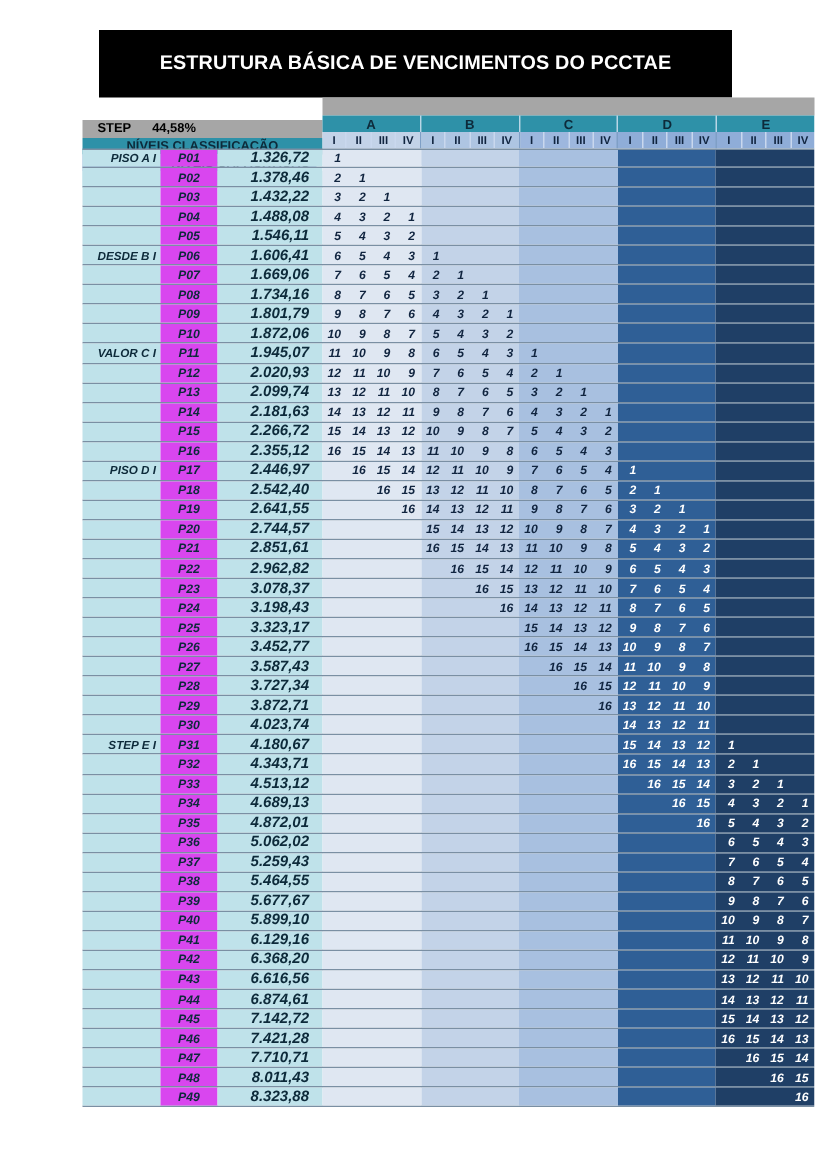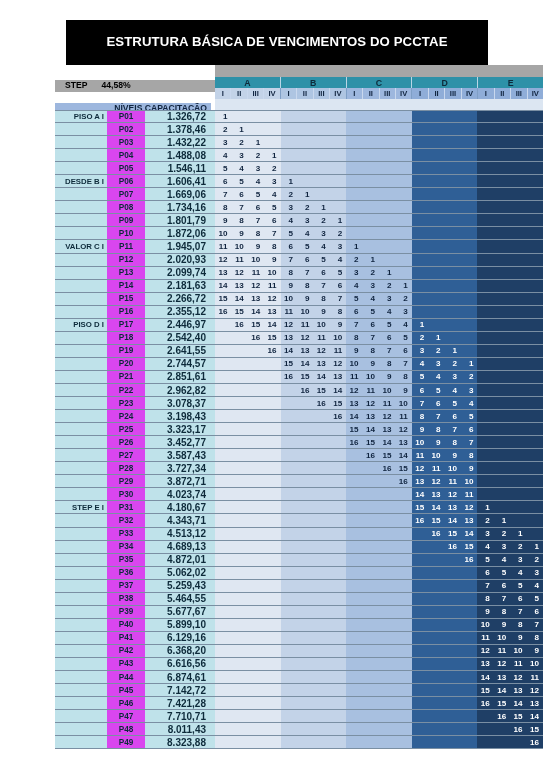--- a/index.html
+++ b/index.html
@@ -71,21 +71,21 @@
   .rom-g0{background:#c3d3e8;}
   .rom-g1{background:#aec5e2;}
   .rom-g2{background:#9db7de;}
   .rom-g3{background:#8fadd8;}
   .rom-g4{background:#8fadd8;}
 
   
   .valor-fill{position:absolute;left:215px;top:99px;width:328px;height:11px;background:#dce6f2;}
 
   
-  #grid{position:absolute;left:55px;top:110px;width:488px;}
+  #grid{position:absolute;left:55px;top:99px;width:488px;font-style:italic;}
   .drow{display:flex;height:13.06px;box-sizing:border-box;border-bottom:1px solid #7a8fa3;}
   .drow:first-child{border-top:1px solid #7a8fa3;}
 
   .c-piso{
     width:52px;background:#bfe2ea;color:#0d2a3a;
     font-weight:bold;font-size:7.8px;
     display:flex;align-items:center;justify-content:flex-end;padding-right:3px;box-sizing:border-box;
   }
   .c-step{
     width:38px;background:#d946ef;color:#0d2a3a;
@@ -121,20 +121,21 @@
   <div class="title-band">
     <div class="l1">ESTRUTURA BÁSICA DE VENCIMENTOS DO PCCTAE</div>
   </div>
 
   <div class="step-fill"></div>
   <div class="hdr step-row">
     <span class="k">STEP</span>
     <span class="v">44,58%</span>
   </div>
 
+  <div class="hdr row-class">NÍVEIS CLASSIFICAÇÃO</div>
   <div class="grp-strip" id="grp-strip">
       <div class="grp-cell">A</div>
       <div class="grp-cell">B</div>
       <div class="grp-cell">C</div>
       <div class="grp-cell">D</div>
       <div class="grp-cell">E</div>
     </div>
 
   <div class="hdr row-cap">NÍVEIS CAPACITAÇÃO</div>
   <div class="rom-strip" id="rom-strip">

